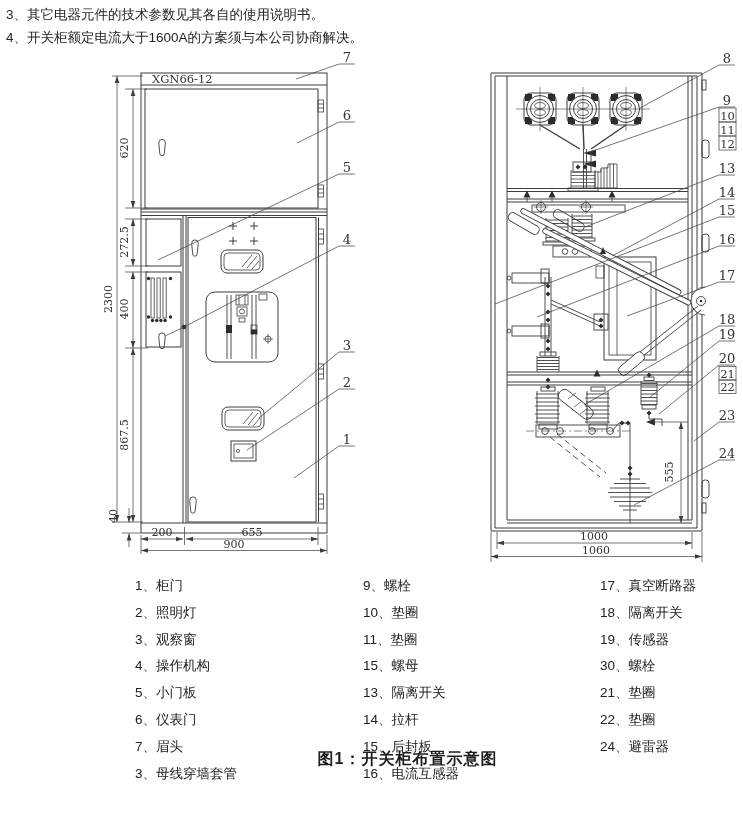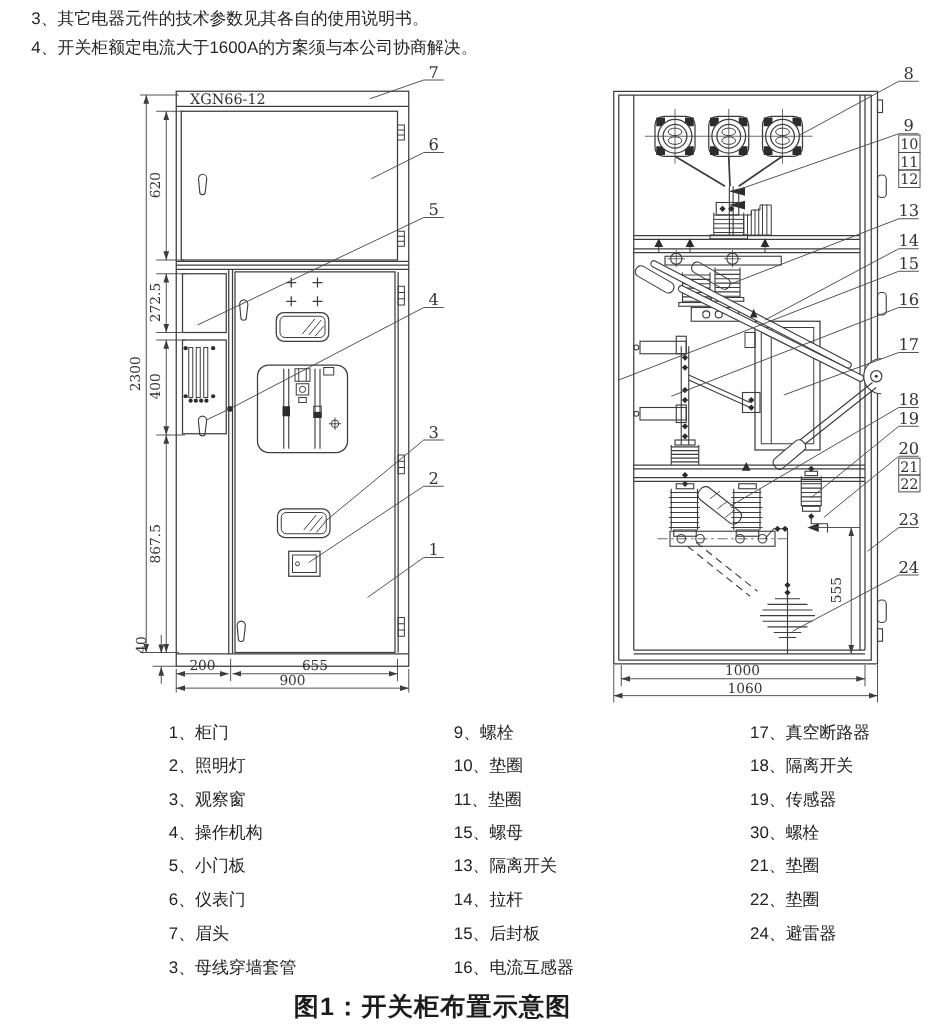--- a/index.html
+++ b/index.html
@@ -1,25 +1,25 @@
 <!DOCTYPE html>
 <html><head>
 <meta charset="utf-8">
 <style>
   html,body{margin:0;padding:0;background:#fff;}
   .screen{position:relative;width:743px;height:823px;background:#fff;overflow:hidden;
           font-family:"Liberation Sans","DejaVu Sans",sans-serif;color:#1f1f1f;}
-  .notes{position:absolute;left:6px;top:3px;font-size:13.5px;line-height:23px;color:#252525;margin-left:19px;}
+  .notes{position:absolute;left:6px;top:3px;font-size:13.5px;line-height:23px;color:#252525;}
   svg text{fill:#333;}
   .dwg{position:absolute;left:0;top:0;}
   .legend{position:absolute;top:573px;left:0;width:743px;font-size:13.5px;color:#222;}
   .legend-col{position:absolute;top:0;}
   .legend-item{height:26.8px;line-height:26.8px;white-space:nowrap;}
-  .caption{position:absolute;top:792px;left:235px;width:345px;
-           font-size:20px;font-weight:600;letter-spacing:1px;color:#1c1c1c;}
+  .caption{position:absolute;top:749px;left:235px;width:345px;text-align:center;
+           font-size:16px;font-weight:600;letter-spacing:1px;color:#1c1c1c;}
 </style>
 </head>
 <body>
 
 <div class="screen">
 
   <div class="notes">
     <div>3、其它电器元件的技术参数见其各自的使用说明书。</div>
     <div>4、开关柜额定电流大于1600A的方案须与本公司协商解决。</div>
   </div>

